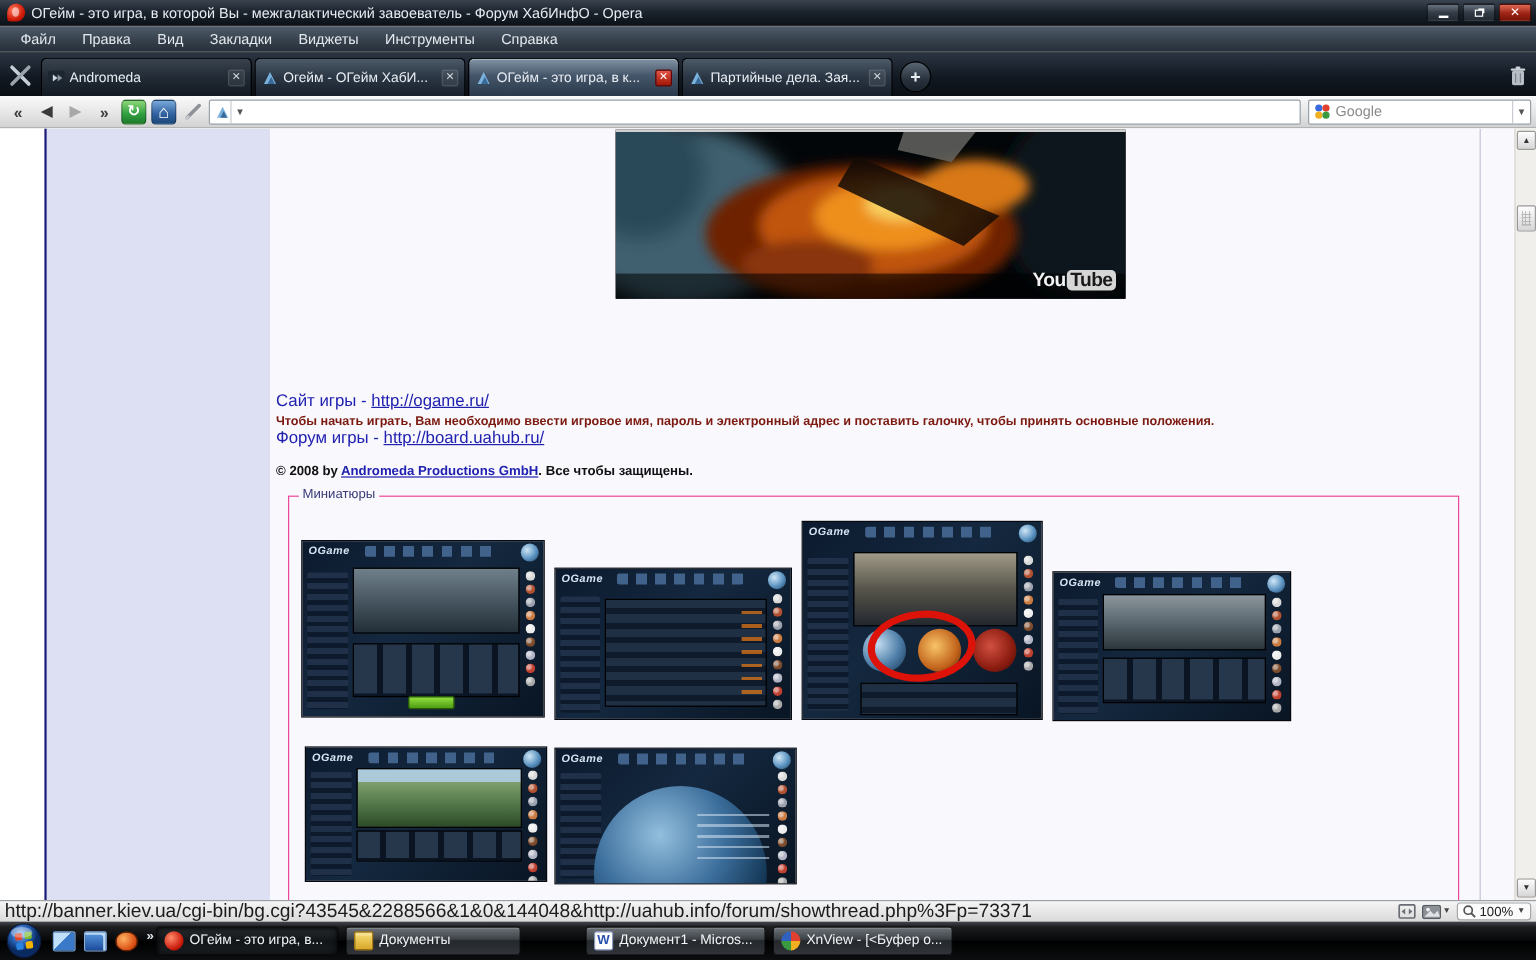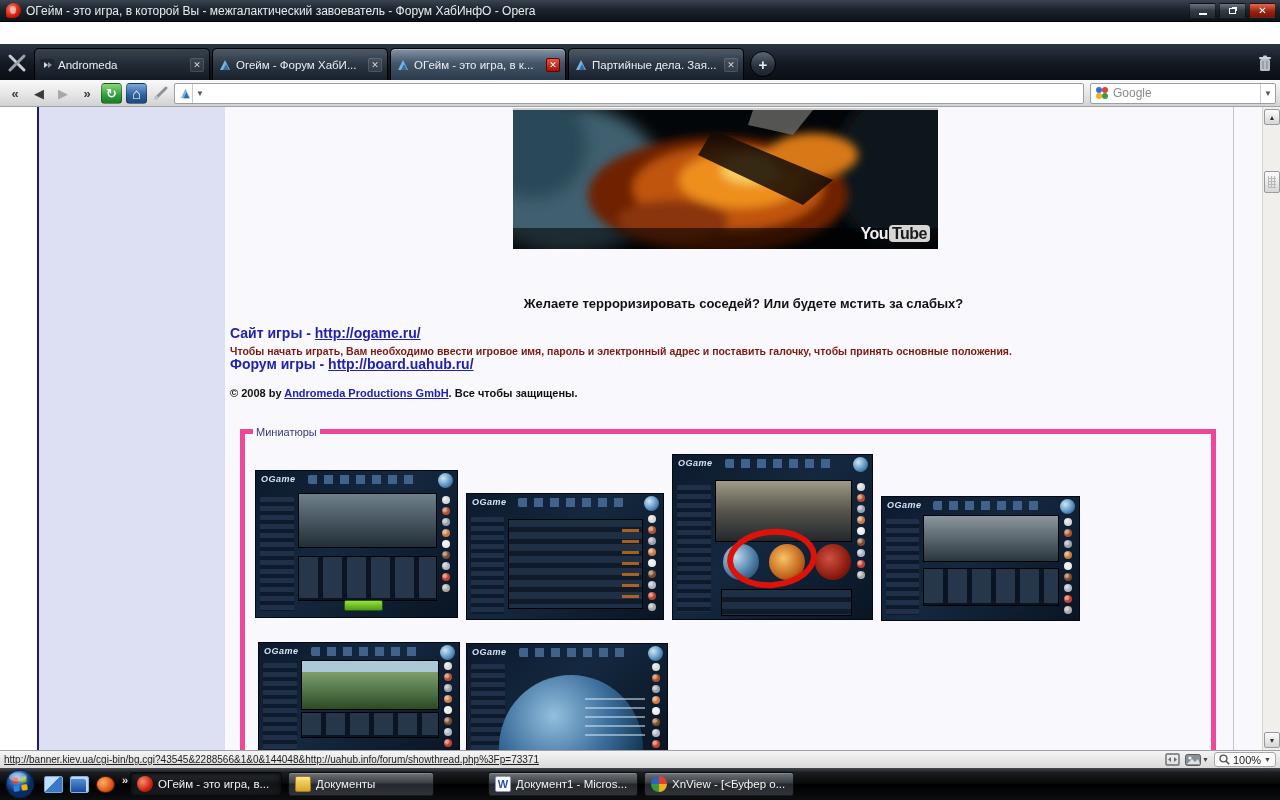--- a/index.html
+++ b/index.html
@@ -93,30 +93,30 @@
     border:1px solid #adadad; border-radius:3px; box-shadow:inset 0 1px 2px #0002; }
   .seek .thumb { position:absolute; left:2px; top:0; width:13px; height:13px; border-radius:50%;
     background:radial-gradient(circle at 35% 30%,#f2f2f2,#9a9a9a 70%,#6a6a6a); border:1px solid #555; }
   .time-text { font-size:11px; color:#3c3c3c; white-space:nowrap; }
   .expand-btn { width:27px; height:16px; border-radius:3px; border:1px solid #222;
     background:linear-gradient(180deg,#6a6a6a,#2e2e2e); display:flex; align-items:center; justify-content:center; }
 
   
   .question { position:absolute; left:0; width:100%; top:189px; text-align:center;
     font-size:13px; font-weight:bold; color:#111; }
-  .linkline { position:absolute; left:5px; font-size:14px; font-weight:bold; color:#2121b0; white-space:nowrap; }
+  .linkline { position:absolute; left:5px; font-size:14px; font-weight:normal; color:#2121b0; white-space:nowrap; }
   .linkline a { color:#2121b0; text-decoration:underline; }
   .site-line { top:218px; } .forum-line { top:249px; }
   .howto { position:absolute; left:5px; top:238px; font-size:10.5px; font-weight:bold; color:#7c1a10; white-space:nowrap; }
   .copyright { position:absolute; left:5px; top:280px; font-size:11px; font-weight:bold; color:#111; }
   .copyright a { color:#2121b0; text-decoration:underline; }
 
   
-  .thumb-fieldset { position:absolute; left:15px; top:322px; width:976px; height:350px;
-    border:5px solid #ec4899; }
+  .thumb-fieldset { position:absolute; left:15px; top:306px; width:976px; height:350px;
+    border:1px solid #ec4899; }
   .thumb-legend { position:absolute; top:-8px; left:8px; background:#f8f8fd; padding:0 3px;
     font-size:11px; color:#3a3a78; }
 
   .og-thumb { position:absolute; overflow:hidden; border:1px solid #05080e;
     background:linear-gradient(135deg,#0c1a2e 0%,#14283f 45%,#091523 100%); }
   .og-logo { position:absolute; top:3px; left:5px; color:#d4e4f2; font-style:italic;
     font-weight:bold; font-size:9px; letter-spacing:.5px; z-index:3; }
   .og-nav { position:absolute; top:4px; left:26%; right:20%; height:9px; z-index:2;
     background:repeating-linear-gradient(90deg,#41628a 0 9px,transparent 9px 16px); border-radius:2px; }
   .og-globe { position:absolute; top:2px; right:4px; width:15px; height:15px; border-radius:50%;
@@ -163,21 +163,21 @@
   .sb-thumb { position:absolute; left:1px; top:64px; width:16px; height:22px; border:1px solid #9a9a9a; border-radius:2px;
     background:linear-gradient(180deg,#fdfdfd,#d6d6d6); }
   .sb-thumb:after { content:""; position:absolute; inset:4px 3px;
     background:repeating-linear-gradient(90deg,#b8b8b8 0 1px,transparent 1px 3px),
                repeating-linear-gradient(0deg,#b8b8b8 0 1px,transparent 1px 3px); }
 
   
   .statusbar { position:absolute; top:750px; left:0; right:0; height:18px;
     background:linear-gradient(180deg,#f5f5f5,#dadada); border-top:1px solid #9aa0a6;
     display:flex; align-items:center; padding:0 4px; }
-  .status-url { font-size:10px; color:#1c1c1c; white-space:nowrap; overflow:hidden; flex:1;text-decoration:underline; }
+  .status-url { font-size:16px; color:#1c1c1c; white-space:nowrap; overflow:hidden; flex:1; }
   .status-right { display:flex; align-items:center; gap:5px; margin-left:8px; }
   .zoom-box { display:flex; align-items:center; gap:3px; background:#fbfbfb; border:1px solid #a8a8a8;
     border-radius:3px; height:15px; padding:0 4px; }
   .zoom-text { font-size:11px; color:#222; }
   .mini-arrow { font-size:7px; color:#444; }
 
   
   .taskbar { position:absolute; top:768px; left:0; right:0; height:32px;
     background:linear-gradient(180deg,#43474d 0%,#1b1d20 14%,#070809 48%,#000 52%,#0c0e10 100%);
     display:flex; align-items:center; }
@@ -232,20 +232,29 @@
         </div>
       <div class="winbtn">
           <span class="restore-glyph"></span>
         </div>
       <div class="winbtn close">
           <span>✕</span>
         </div>
     </div>
   </div>
 
+  <div class="menubar">
+    <span class="menu-item">Файл</span>
+    <span class="menu-item">Правка</span>
+    <span class="menu-item">Вид</span>
+    <span class="menu-item">Закладки</span>
+    <span class="menu-item">Виджеты</span>
+    <span class="menu-item">Инструменты</span>
+    <span class="menu-item">Справка</span>
+  </div>
 
   <div class="tabbar">
     <div class="panels-toggle">
       <svg width="20" height="20" viewBox="0 0 20 20">
         <line x1="3" y1="3" x2="17" y2="17" stroke="#c6ccd4" stroke-width="3" stroke-linecap="round"></line>
         <line x1="17" y1="3" x2="3" y2="17" stroke="#9aa2ac" stroke-width="3" stroke-linecap="round"></line>
       </svg>
     </div>
     <div class="tab first">
       <svg class="tab-favicon" viewBox="0 0 14 14">
@@ -254,21 +263,21 @@
           <path d="M8 4 L12 7 L8 10 Z" fill="#8894a2"></path>
       </svg>
       <span class="tab-label">Andromeda</span>
       <span class="tab-close">✕</span>
     </div>
     <div class="tab">
       <svg class="tab-favicon" viewBox="0 0 14 14">
         <path d="M2 12 L7 2 L12 12 Z" fill="#7ab2de"></path>
           <path d="M5 12 L8 6 L11 12 Z" fill="#3a6a9a"></path>
       </svg>
-      <span class="tab-label">Огейм - Форум ХабИ...</span>
+      <span class="tab-label">Огейм - ОГейм ХабИ...</span>
       <span class="tab-close">✕</span>
     </div>
     <div class="tab active">
       <svg class="tab-favicon" viewBox="0 0 14 14">
         <path d="M2 12 L7 2 L12 12 Z" fill="#7ab2de"></path>
           <path d="M5 12 L8 6 L11 12 Z" fill="#3a6a9a"></path>
       </svg>
       <span class="tab-label">ОГейм - это игра, в к...</span>
       <span class="tab-close red">✕</span>
     </div>
@@ -360,21 +369,20 @@
             <polygon points="200,20 320,70 290,95 185,45" fill="#140c06" opacity="0.85"></polygon>
             <polygon points="240,0 300,0 280,25 235,15" fill="#6a6a66" opacity="0.8"></polygon>
             <rect y="118" width="425" height="21" fill="#000" opacity="0.55"></rect>
           </svg>
           <span class="yt-wm">
             <span class="you">You</span><span class="tube">Tube</span>
           </span>
         </div>
       </div>
 
-      <p class="question">Желаете терроризировать соседей? Или будете мстить за слабых?</p>
 
       <p class="linkline site-line"><span>Сайт игры - </span><a href="#">http://ogame.ru/</a></p>
 
       <p class="howto">Чтобы начать играть, Вам необходимо ввести игровое имя, пароль и электронный адрес и поставить галочку, чтобы принять основные положения.</p>
 
       <p class="linkline forum-line"><span>Форум игры - </span><a href="#">http://board.uahub.ru/</a></p>
 
       <p class="copyright"><span>© 2008 by </span><a href="#">Andromeda Productions GmbH</a><span>. Все чтобы защищены.</span></p>
 
       <div class="thumb-fieldset">

